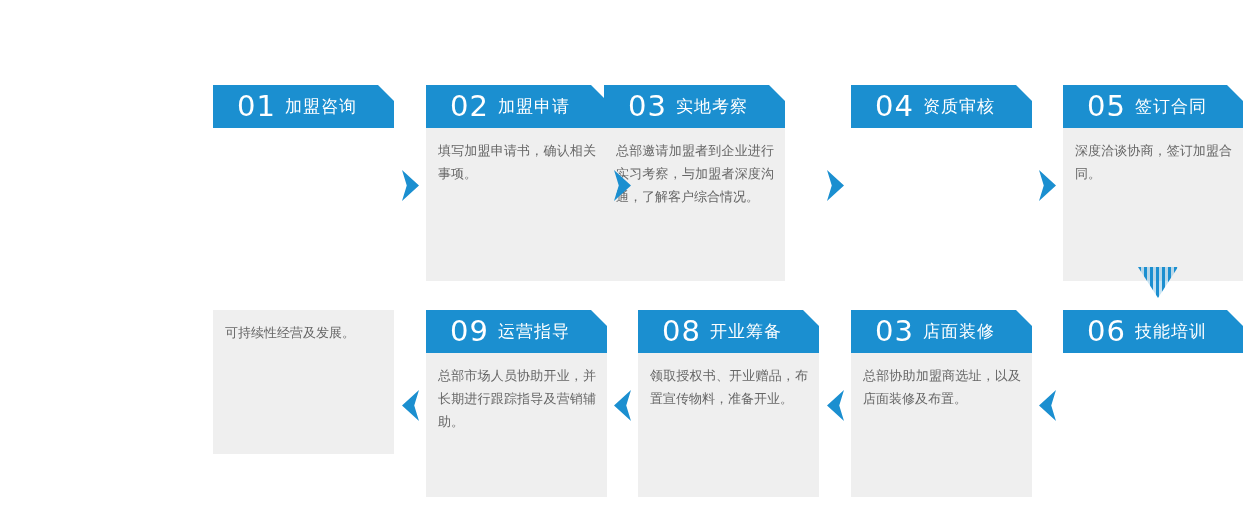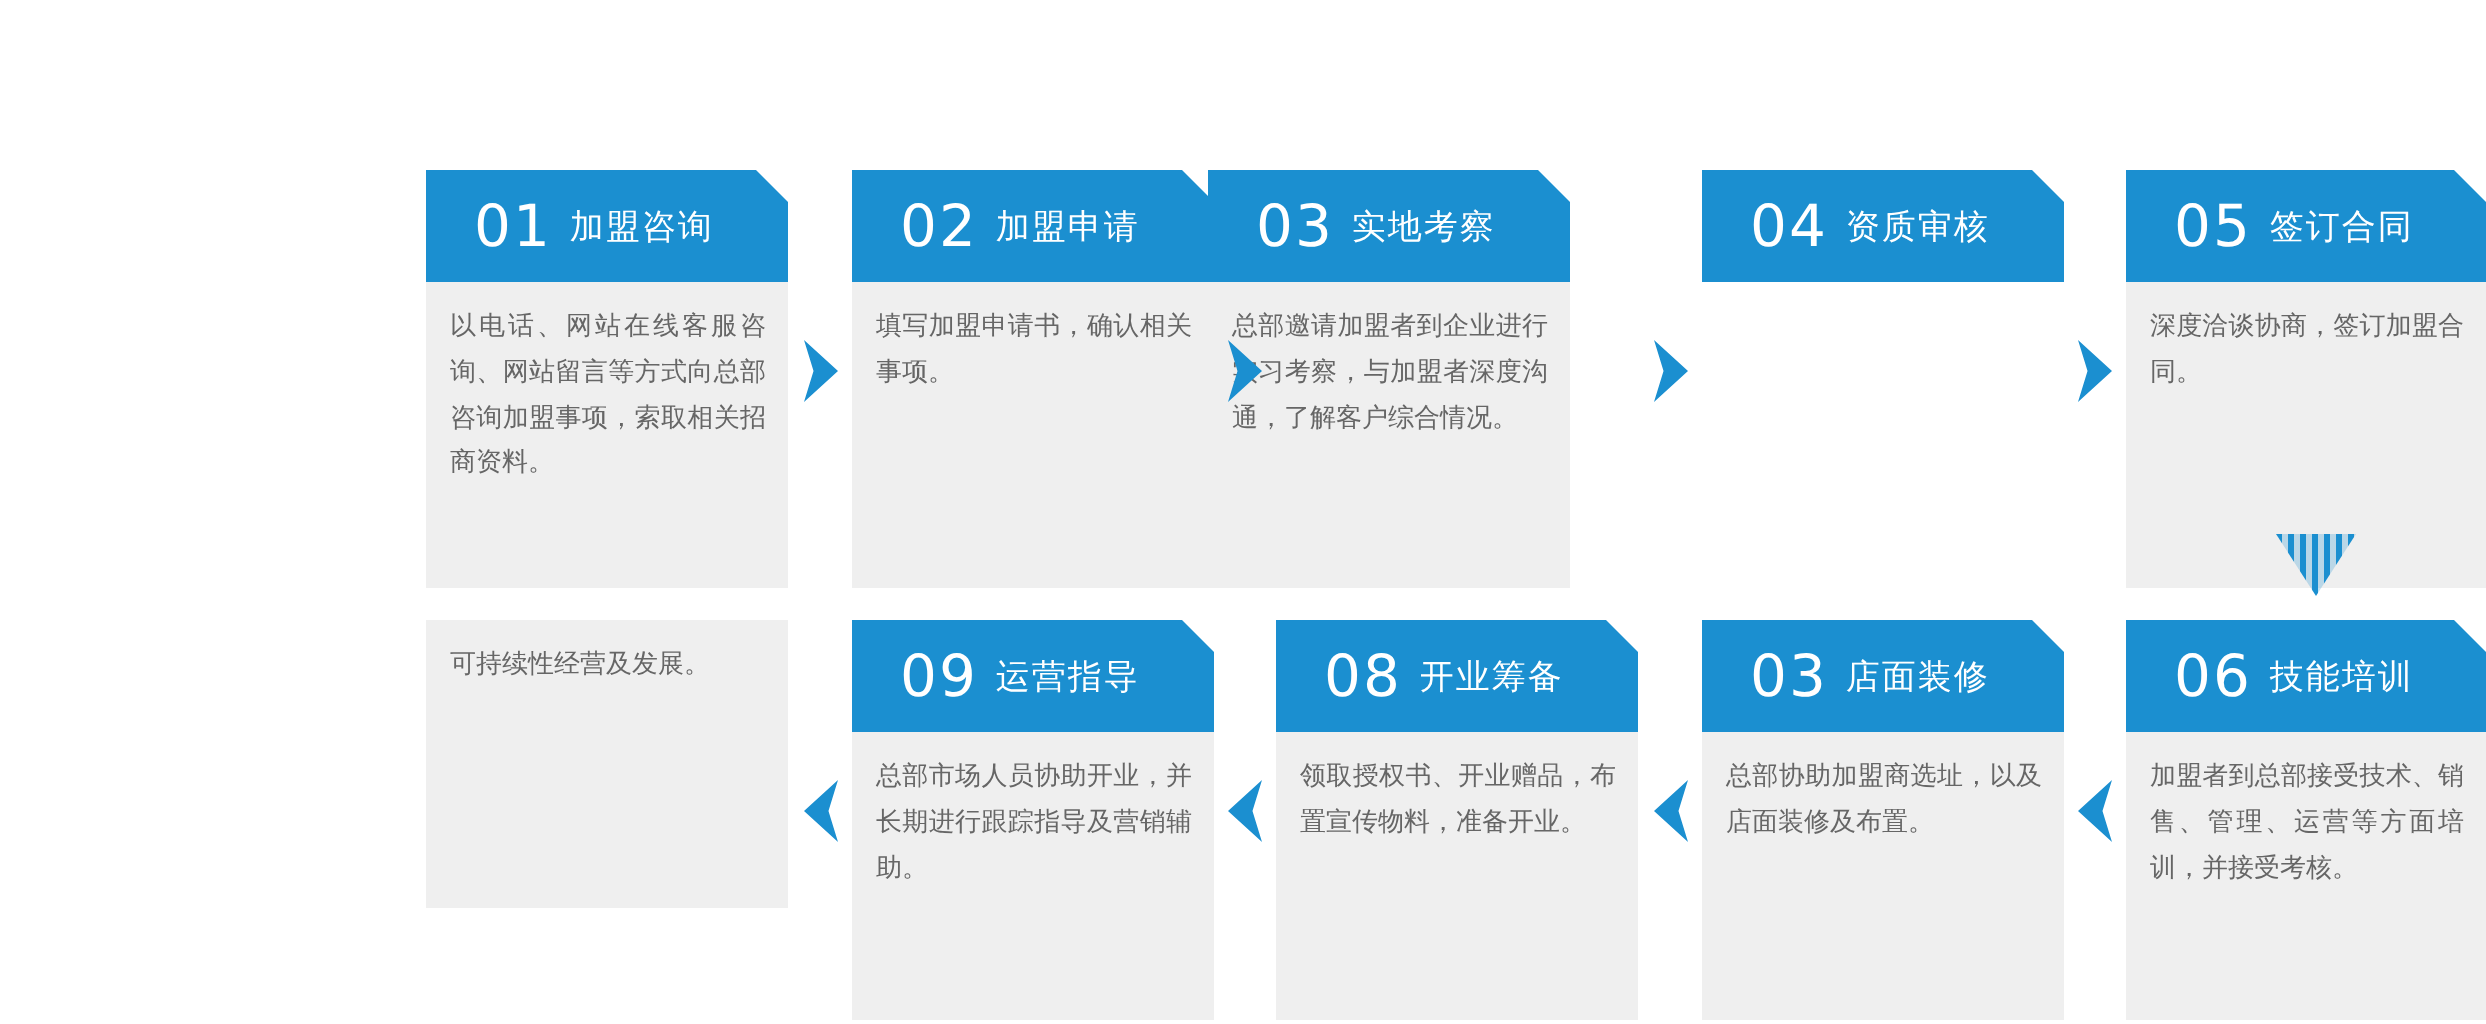--- a/index.html
+++ b/index.html
@@ -12,21 +12,21 @@
     height: 512px;
     background: #ffffff;
     overflow: hidden;
   }
 
   .card { position: absolute; width: 181px; }
   .row1 { top: 85px; }
   .row2 { top: 310px; }
 
   .card-header {
-    height: 56px;
+    height: 43px;
     background: var(--header-blue, #1b8fd0);
     color: var(--header-text, #ffffff);
     display: flex;
     align-items: center;
     gap: 9px;
     padding-left: 24px;
     clip-path: polygon(0 0, calc(100% - 16px) 0, 100% 16px, 100% 100%, 0 100%);
   }
   .step-num {
     font-size: 29px;
@@ -77,21 +77,20 @@
 </head>
 <body>
 
 <div class="stage">
 
   <div class="card row1" style="left:213px">
     <div class="card-header">
       <span class="step-num">01</span>
       <span class="step-title">加盟咨询</span>
     </div>
-    <div class="card-body">以电话、网站在线客服咨询、网站留言等方式向总部咨询加盟事项，索取相关招商资料。</div>
   </div>
 
   <div class="card row1" style="left:426px">
     <div class="card-header">
       <span class="step-num">02</span>
       <span class="step-title">加盟申请</span>
     </div>
     <div class="card-body">填写加盟申请书，确认相关事项。</div>
   </div>
 
@@ -151,21 +150,20 @@
       <span class="step-title">店面装修</span>
     </div>
     <div class="card-body">总部协助加盟商选址，以及店面装修及布置。</div>
   </div>
 
   <div class="card row2" style="left:1063px;width:180px">
     <div class="card-header">
       <span class="step-num">06</span>
       <span class="step-title">技能培训</span>
     </div>
-    <div class="card-body">加盟者到总部接受技术、销售、管理、运营等方面培训，并接受考核。</div>
   </div>
 
   <div class="flow-arrow left" style="left:402px;top:390px"></div>
   <div class="flow-arrow left" style="left:614px;top:390px"></div>
   <div class="flow-arrow left" style="left:827px;top:390px"></div>
   <div class="flow-arrow left" style="left:1039px;top:390px"></div>
 
 </div>
 
 </body></html>

